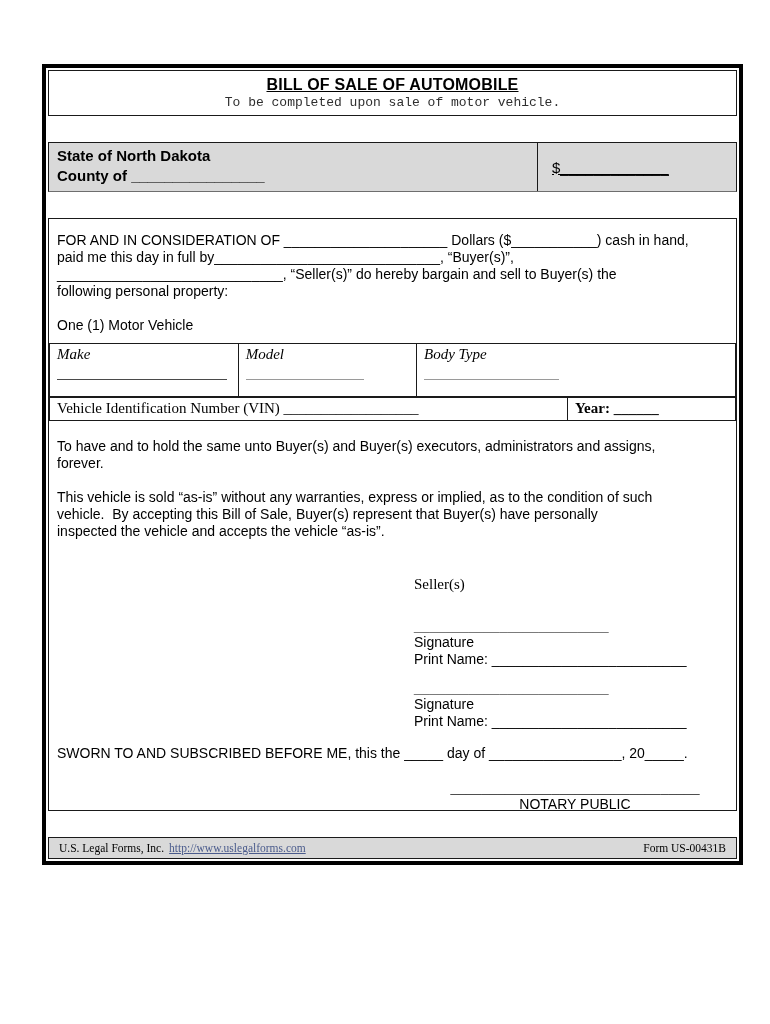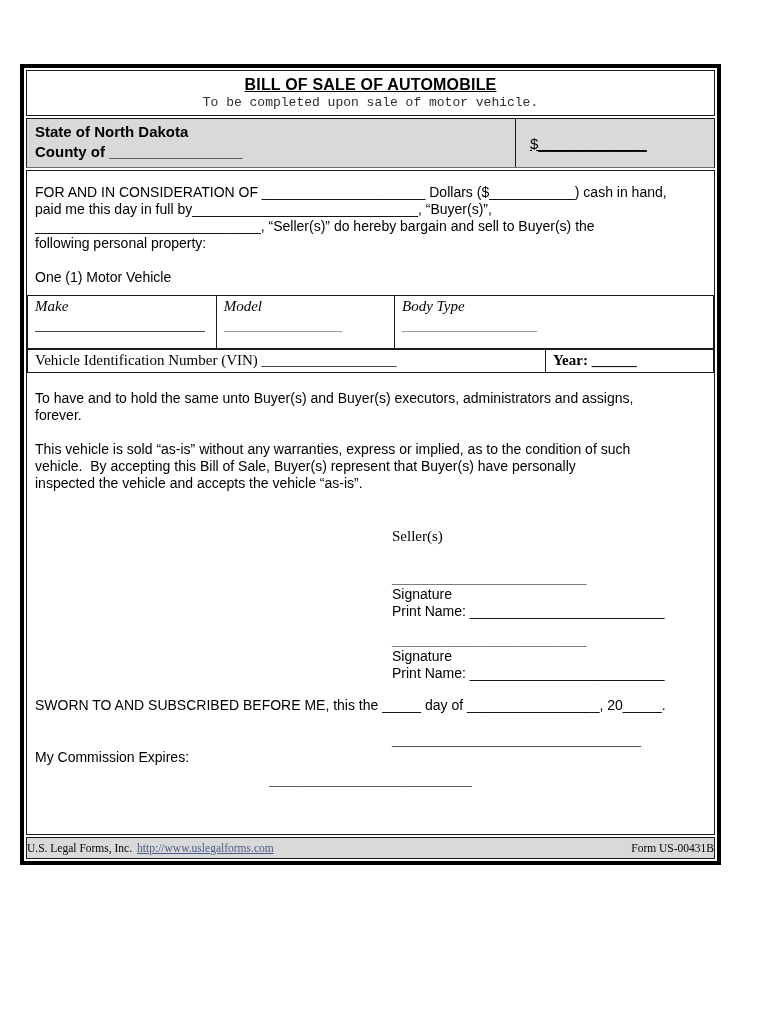--- a/index.html
+++ b/index.html
@@ -5,26 +5,26 @@
   html,body{margin:0;padding:0;background:#ffffff;}
   .canvas{
     position:relative;
     width:770px;height:1024px;
     background:#ffffff;
     font-family:"Liberation Sans",sans-serif;
     color:#000;
     overflow:hidden;
   }
   .form-box{
-    position:absolute;left:20px;top:64px;
+    position:absolute;left:42px;top:64px;
     width:689px;height:789px;
     border:4px solid #000;
     background:#fff;
     display:flex;flex-direction:column;
-    padding:2px;box-sizing:content-box;
+    padding:2px;box-sizing:content-box;gap:24px;
   }
   .row{border:1px solid #1a1a1a;}
   .row + .row{margin-top:2px;}
   
   .title-row{
     height:44px;
     display:flex;flex-direction:column;align-items:center;justify-content:center;
     background:#fff;
   }
   .form-title{
@@ -78,29 +78,29 @@
   .asis{margin-top:17px;}
   
   .seller-label{
     margin:36px 0 0 365px;
     font-family:"Liberation Serif",serif;font-size:15px;
   }
   .sig-block{margin:24px 0 0 365px;line-height:17px;}
   .sig-block + .sig-block{margin-top:11px;}
   .sig-line{color:#737373;}
   .sworn{margin-top:15px;}
-  .notary-block{margin:17px 0 0 365px;line-height:17px;}
+  .notary-block{margin:17px 0 0 365px;line-height:17px;text-align:center;}
   .notary-line{color:#444;}
   .commission{margin-top:1px;}
   .commission-line{margin:5px 8px 0;color:#555;text-align:center;}
   
   .footer-row{
     height:18px;background:#d9d9d9;
     display:flex;align-items:center;justify-content:space-between;
-    padding:1px 0;
+    padding:1px 10px;
     font-family:"Liberation Serif",serif;font-size:11.5px;
   }
   .footer-left{display:flex;gap:5px;align-items:baseline;}
   .footer-url{color:#4a5b8c;text-decoration:underline;cursor:pointer;}
 </style>
 </head>
 <body>
 
 <div class="canvas">
   <div class="form-box">
@@ -173,20 +173,21 @@
       <div class="sig-block">
         <div class="sig-line">_________________________</div>
         <div>Signature</div>
         <div>Print Name: _________________________</div>
       </div>
 
       <div class="para sworn">SWORN TO AND SUBSCRIBED BEFORE ME, this the _____ day of _________________, 20_____.</div>
 
       <div class="notary-block">
         <div class="notary-line">________________________________</div>
+        <div>NOTARY PUBLIC</div>
       </div>
 
       <div class="para commission">My Commission Expires:</div>
       <div class="para commission-line">__________________________</div>
 
     </div>
 
     <div class="row footer-row">
       <div class="footer-left">
         <span>U.S. Legal Forms, Inc.</span>

